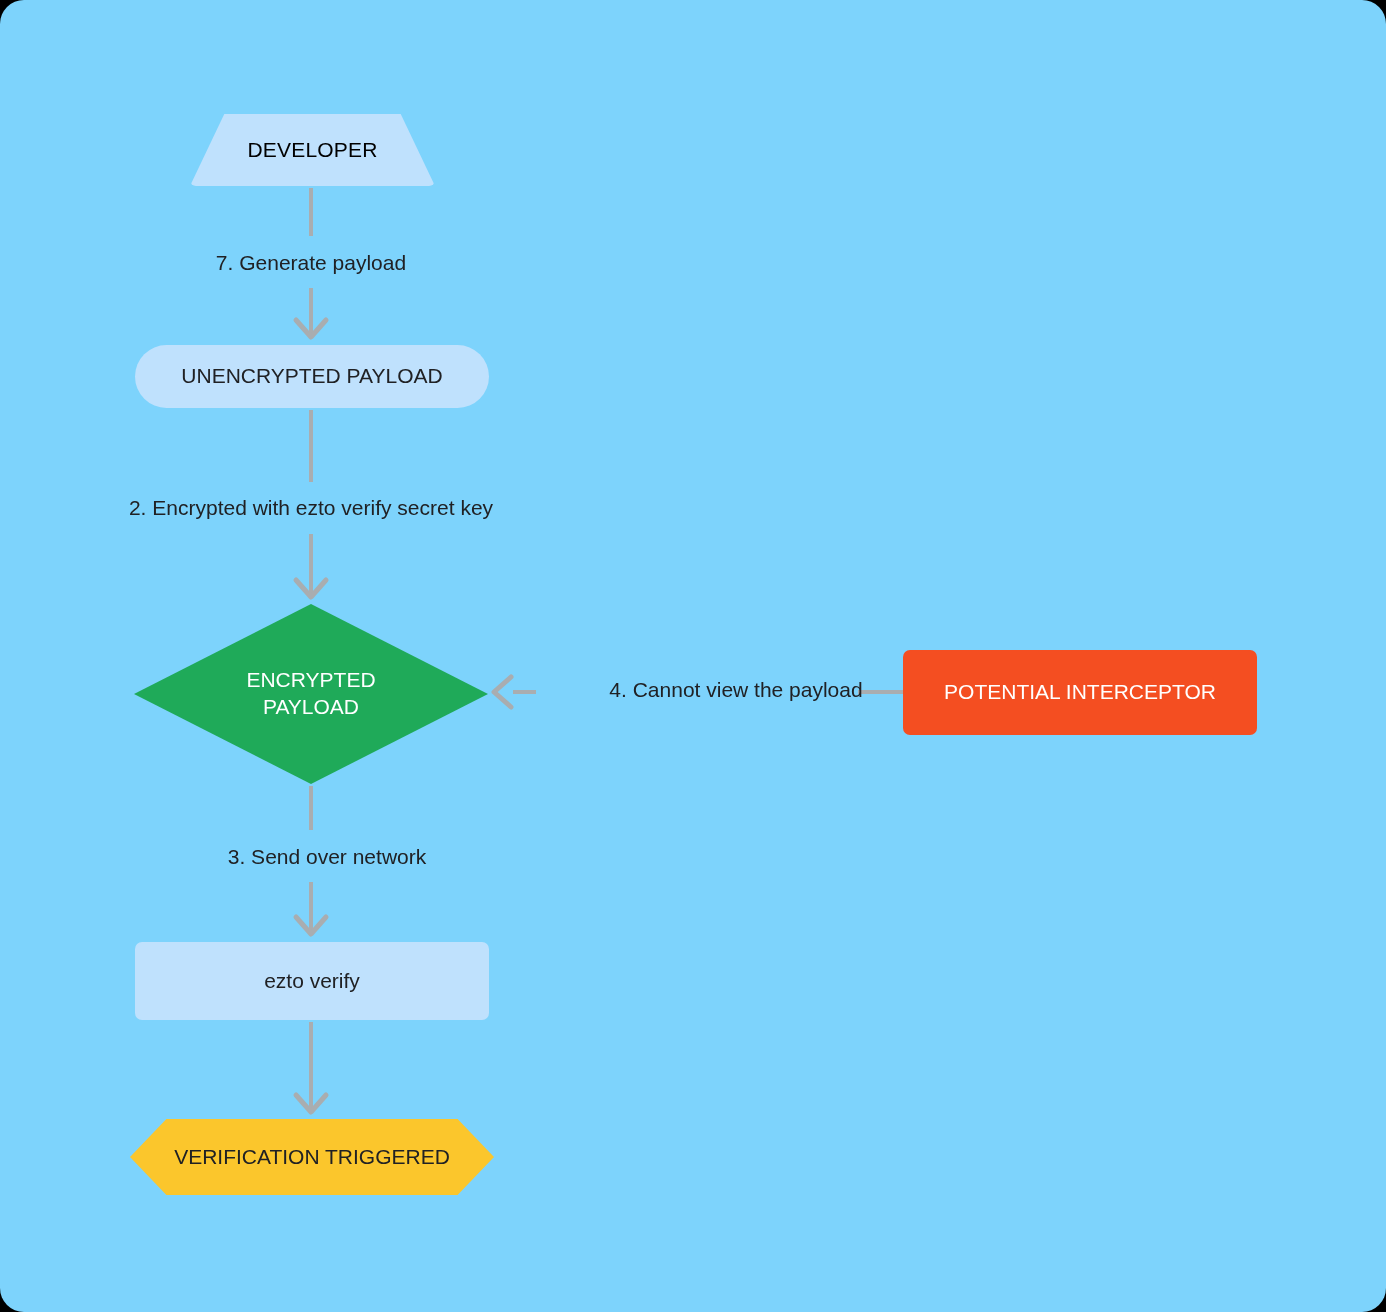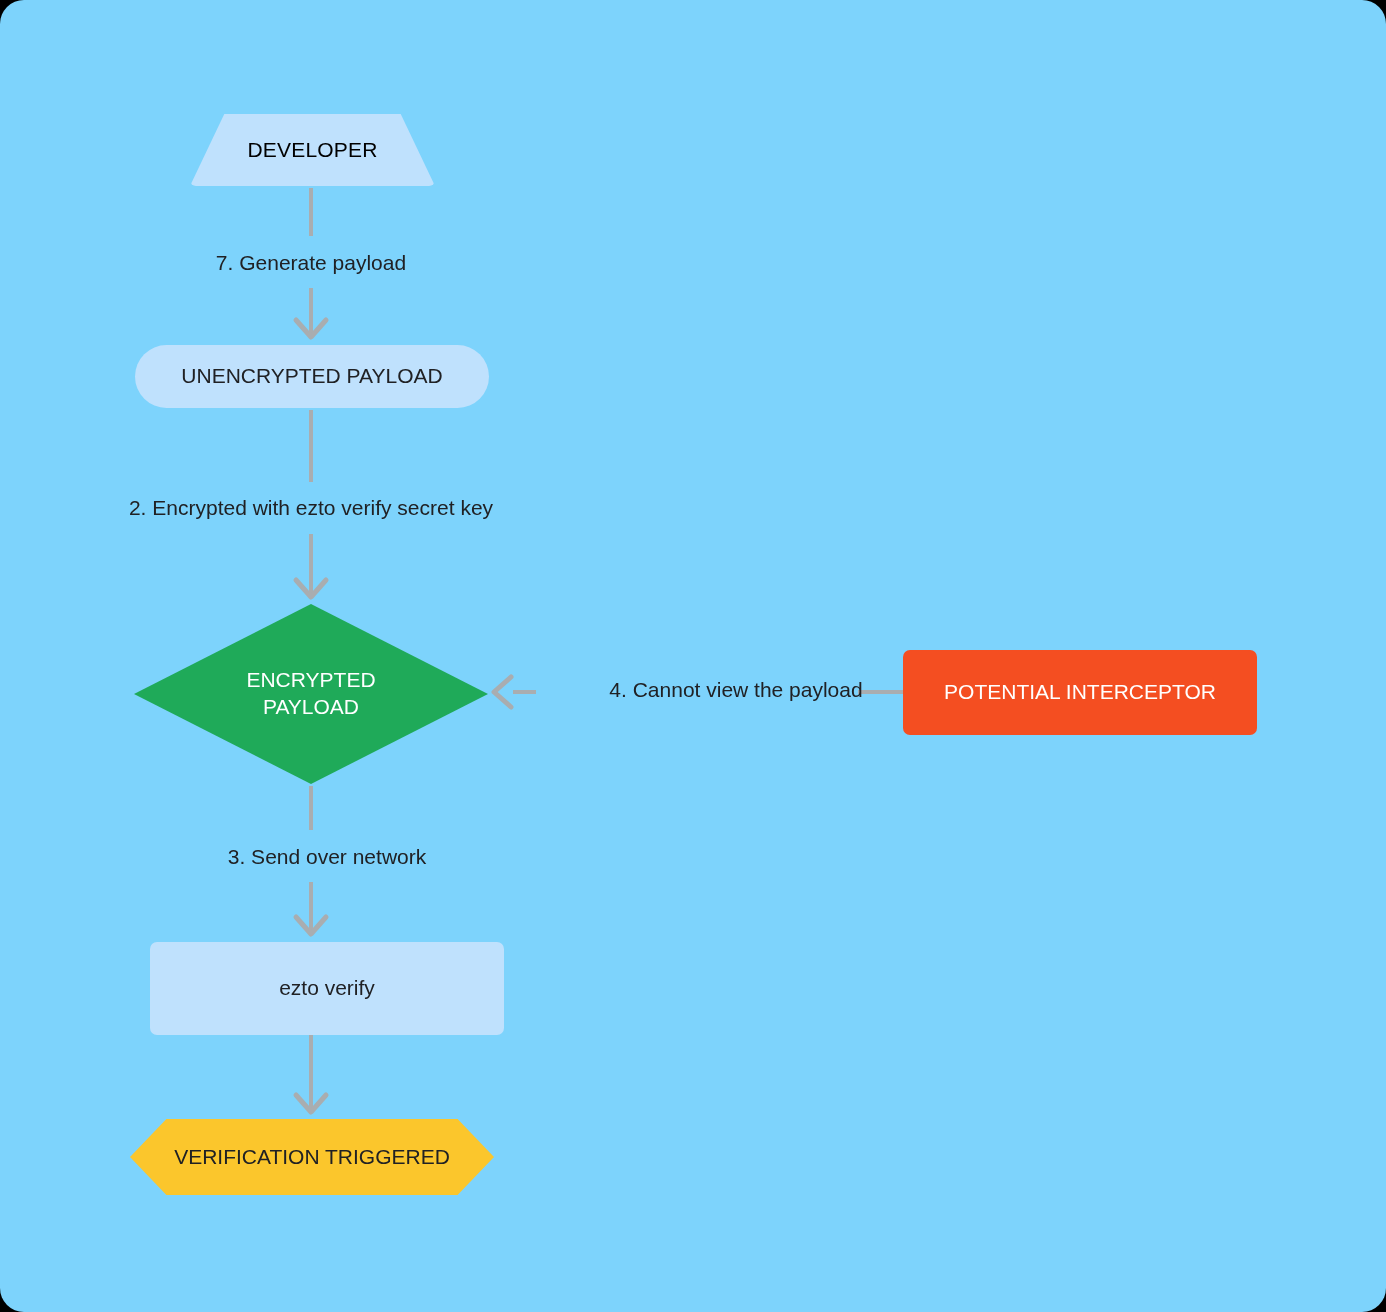--- a/index.html
+++ b/index.html
@@ -88,24 +88,24 @@
     background: #f44e21;
     border-radius: 7px;
   }
   #node-interceptor .node-label {
     color: #ffffff;
     font-size: 21px;
   }
 
   
   #node-ezto-verify {
-    left: 150px;
+    left: 135px;
     top: 942px;
     width: 354px;
-    height: 93px;
+    height: 78px;
     background: #bfe1fd;
     border-radius: 7px;
   }
   #node-ezto-verify .node-label {
     color: #202124;
     font-size: 21px;
   }
 
   
   #node-verification {

